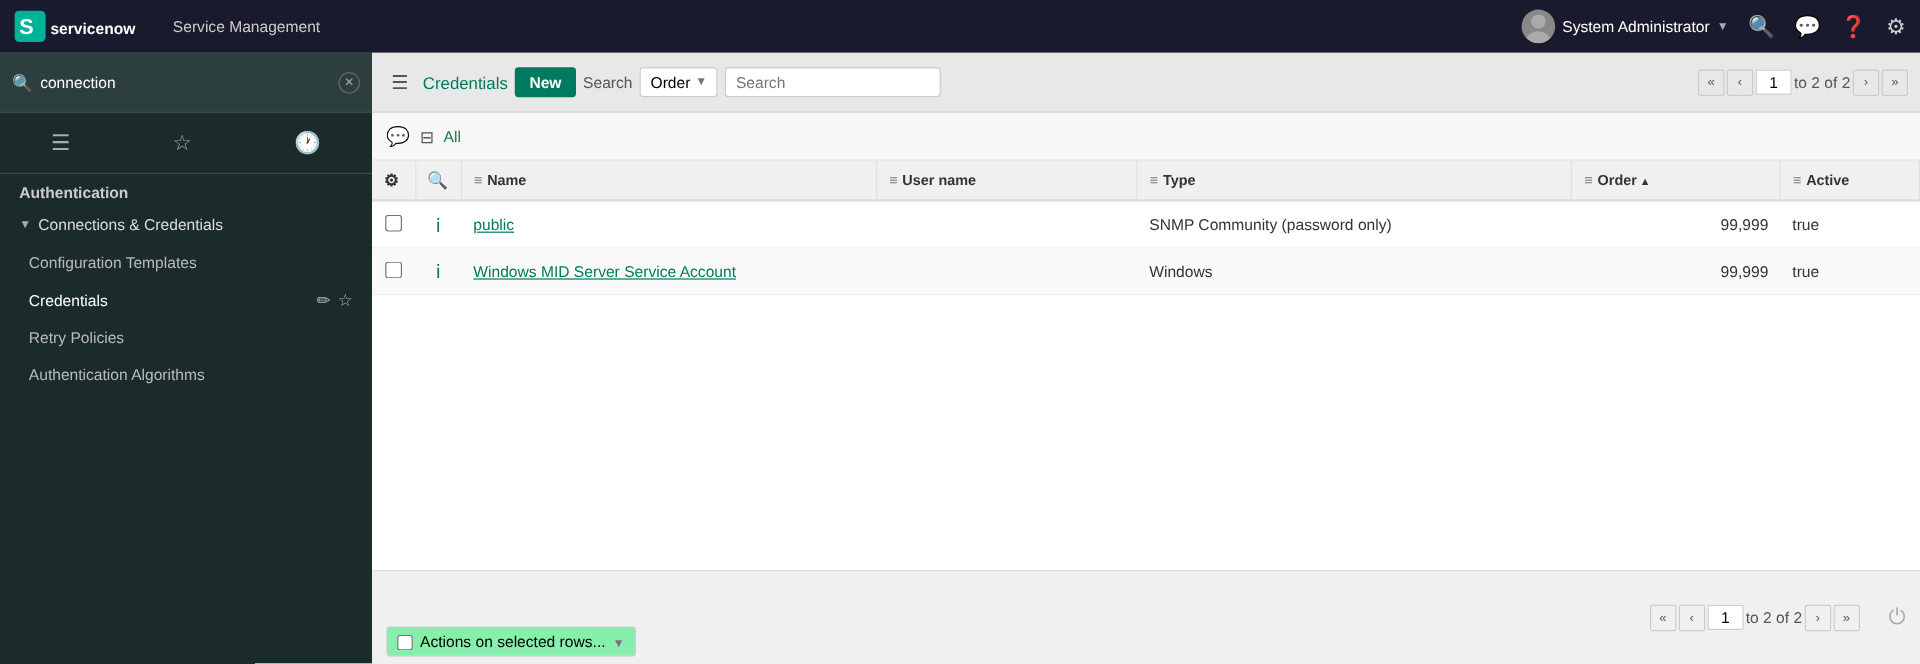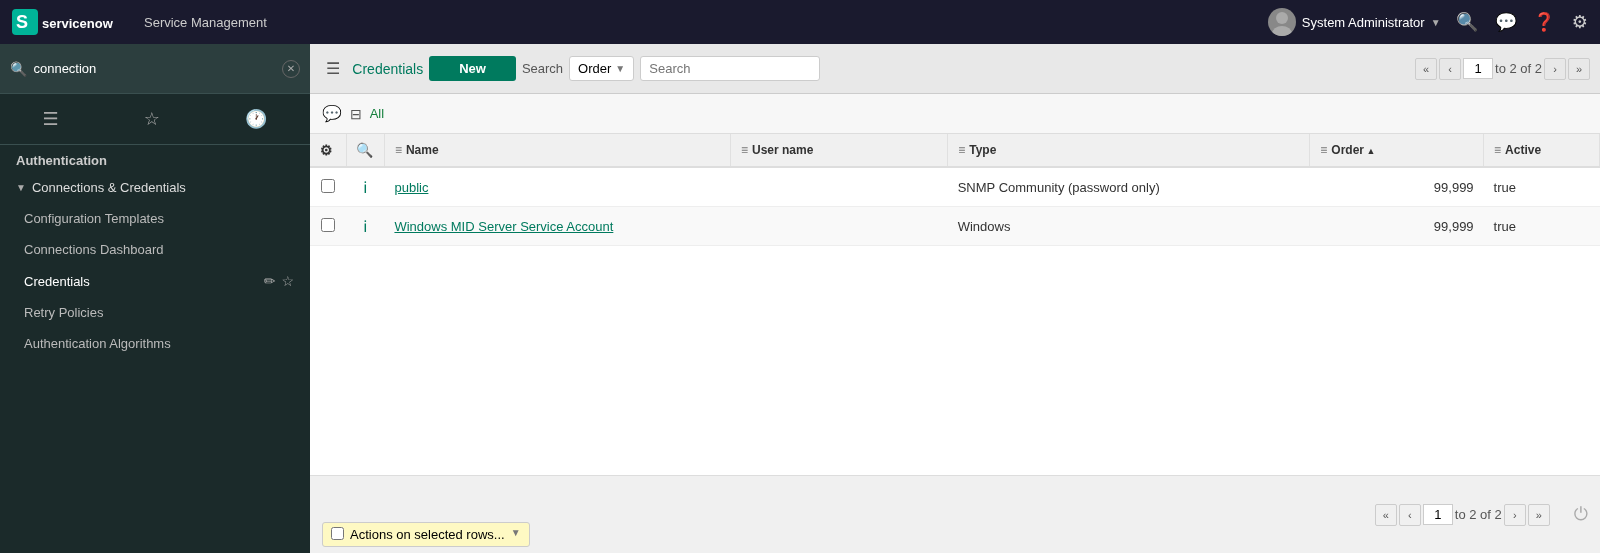--- a/index.html
+++ b/index.html
@@ -186,21 +186,21 @@
     .toolbar-breadcrumb {
       color: #007a5e;
       font-size: 14px;
       font-weight: 500;
       cursor: pointer;
     }
     .toolbar-new-btn {
       background: #007a5e;
       color: white;
       border: none;
-      padding: 5px 30px;
+      padding: 5px 12px;
       border-radius: 3px;
       font-size: 13px;
       font-weight: 600;
       cursor: pointer;
     }
     .toolbar-search-label {
       color: #555;
       font-size: 13px;
       cursor: pointer;
     }
@@ -364,25 +364,25 @@
       background: #f0f0f0;
       border-top: 1px solid #ddd;
       display: flex;
       align-items: center;
       padding: 6px 12px;
       gap: 8px;
     }
     .actions-select {
       border: 1px solid #ccc;
       border-radius: 3px;
-      background: #fef9c3;
+      background: #86efac;
       padding: 4px 8px;
       font-size: 13px;
       display: flex;
-      align-items: flex-start;
+      align-items: flex-end;
       gap: 6px;
       cursor: pointer;
       min-width: 200px;
       margin-top: 40px;
     }
   </style>
 </head>
 <body>
 
 <nav class="top-nav">
@@ -426,23 +426,20 @@
       <span class="sidebar-icon-btn">☆</span>
       <span class="sidebar-icon-btn">🕐</span>
     </div>
     <div class="sidebar-section-header">Authentication</div>
     <div class="sidebar-group-header">
       <span class="chevron">▼</span>
       <span>Connections &amp; Credentials</span>
     </div>
     <div class="sidebar-item">
       <span>Configuration Templates</span>
-    </div>
-    <div class="sidebar-item">
-      <span>Connections Dashboard</span>
     </div>
     <div class="sidebar-item active">
       <span>Credentials</span>
       <div class="sidebar-item-actions">
         <span>✏</span>
         <span>☆</span>
       </div>
     </div>
     <div class="sidebar-item">
       <span>Retry Policies</span>

